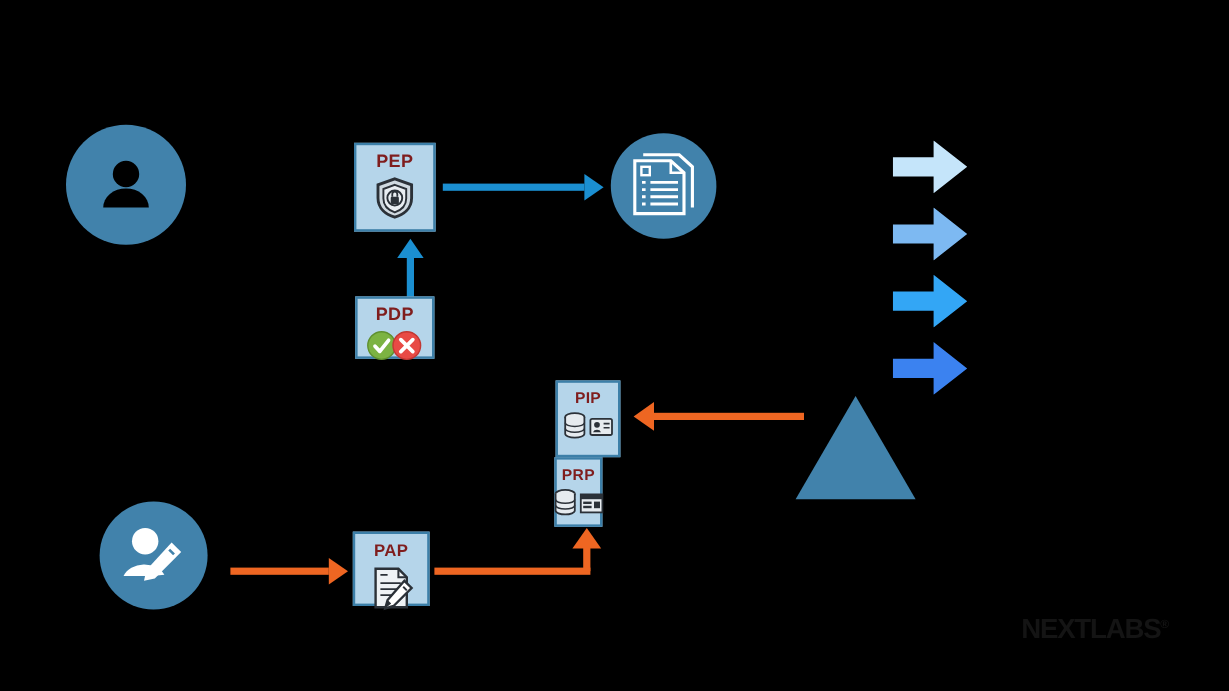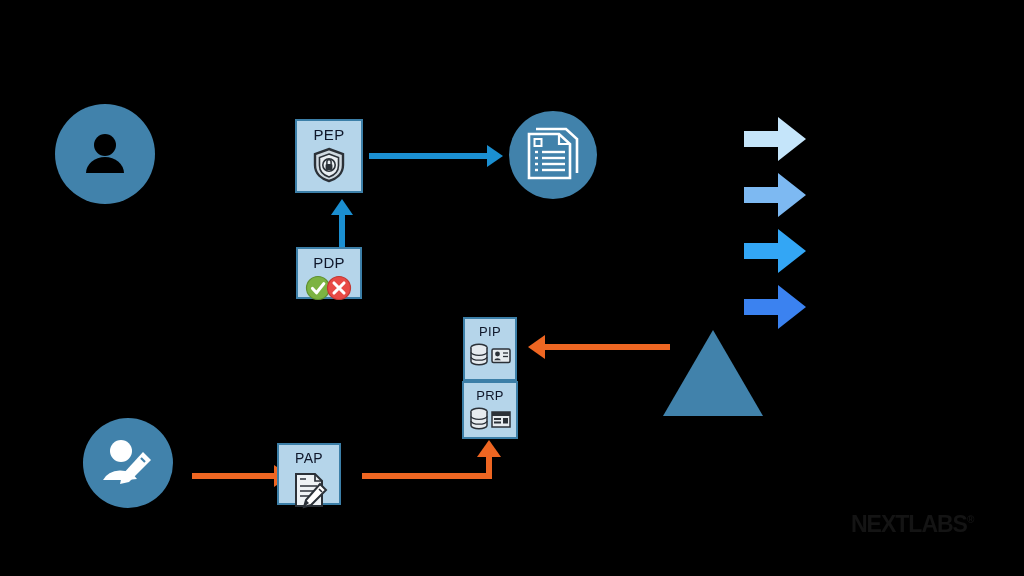--- a/index.html
+++ b/index.html
@@ -35,22 +35,22 @@
     background: #b5d5ea;
     border: 2px solid #3c7fa8;
     box-sizing: border-box;
     display: flex;
     flex-direction: column;
     align-items: center;
     justify-content: flex-start;
     padding-top: 6px;
   }
   .comp-label {
-    font-weight: normal;
-    color: #0f172a;
+    font-weight: bold;
+    color: #7f1d1d;
     letter-spacing: 0.3px;
     line-height: 1;
   }
   .comp-icon {
     margin-top: 5px;
     display: flex;
     align-items: center;
     justify-content: center;
   }
 
@@ -195,21 +195,21 @@
         </g>
       </svg>
     </div>
   </div>
 
   <div class="abs">
     <div class="abs line-h" style="left:545px; top:344px; width:125px; background:#ee6622;"></div>
     <div class="abs arrow-head head-left-orange" style="left:528px; top:335px;"></div>
   </div>
 
-  <div class="abs comp-box" style="left:462px; top:381px; width:56px; height:58px;">
+  <div class="abs comp-box" style="left:462px; top:381px; width:40px; height:58px;">
     <div class="comp-label" style="font-size:13px;">PRP</div>
     <div class="comp-icon">
       <svg width="44" height="24" viewBox="0 0 44 24">
         <g fill="#e6ebef" stroke="#2b3138" stroke-width="1.5">
           <ellipse cx="11" cy="4.5" rx="8" ry="3.2"></ellipse>
           <path d="M3 4.5 V18.5 C3 20.3 6.6 21.7 11 21.7 C15.4 21.7 19 20.3 19 18.5 V4.5"></path>
         </g>
         <g fill="none" stroke="#2b3138" stroke-width="1.3">
           <path d="M3 9.2 C3 11 6.6 12.4 11 12.4 C15.4 12.4 19 11 19 9.2"></path>
           <path d="M3 14 C3 15.8 6.6 17.2 11 17.2 C15.4 17.2 19 15.8 19 14"></path>
@@ -238,21 +238,21 @@
       <path d="M46 20 L54 28 L32 50 L23 52 L25 43 Z" fill="#ffffff"></path>
       <path d="M44 26 L48 30" stroke="#4182ab" stroke-width="2.2"></path>
     </svg>
   </div>
 
   <div class="abs">
     <div class="abs line-h" style="left:192px; top:473px; width:82px; background:#ee6622;"></div>
     <div class="abs arrow-head head-right-orange" style="left:274px; top:465px;"></div>
   </div>
 
-  <div class="abs comp-box" style="left:277px; top:443px; width:64px; height:62px;">
+  <div class="abs comp-box" style="left:294px; top:443px; width:64px; height:62px;">
     <div class="comp-label" style="font-size:14px;">PAP</div>
     <div class="comp-icon">
       <svg width="40" height="40" viewBox="0 0 40 40">
         <path d="M7 4 H26 L33 11 V36 H7 Z" fill="#eef2f5" stroke="#2b3138" stroke-width="2"></path>
         <path d="M26 4 V11 H33" fill="none" stroke="#2b3138" stroke-width="1.7"></path>
         <g stroke="#2b3138" stroke-width="1.5">
           <line x1="11" y1="9" x2="17" y2="9"></line>
           <line x1="11" y1="16" x2="28" y2="16"></line>
           <line x1="11" y1="21" x2="28" y2="21"></line>
           <line x1="11" y1="26" x2="24" y2="26"></line>

